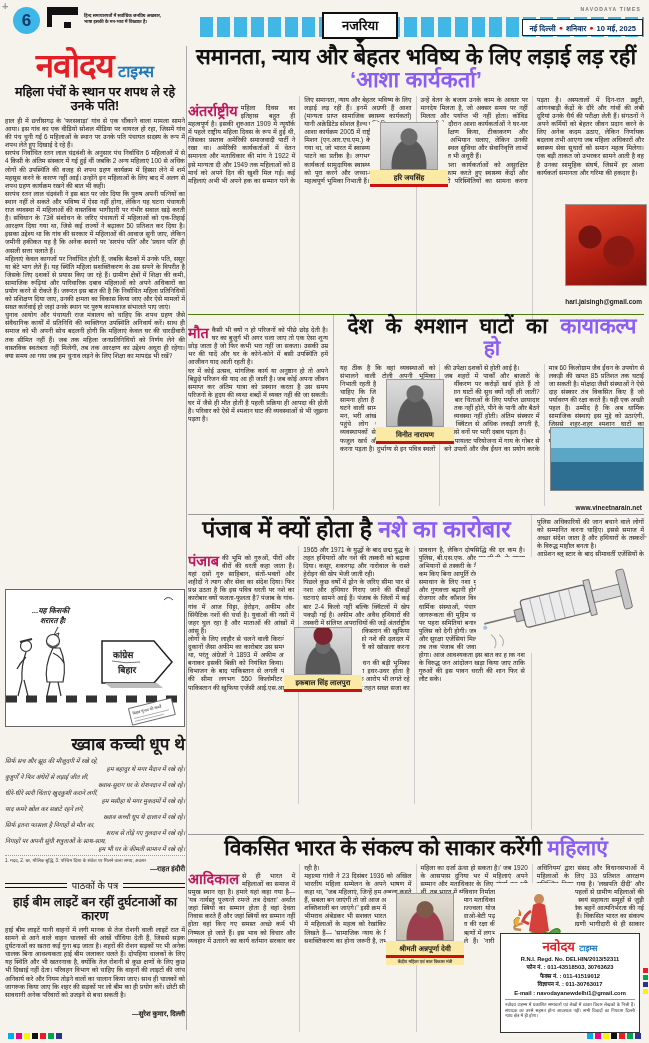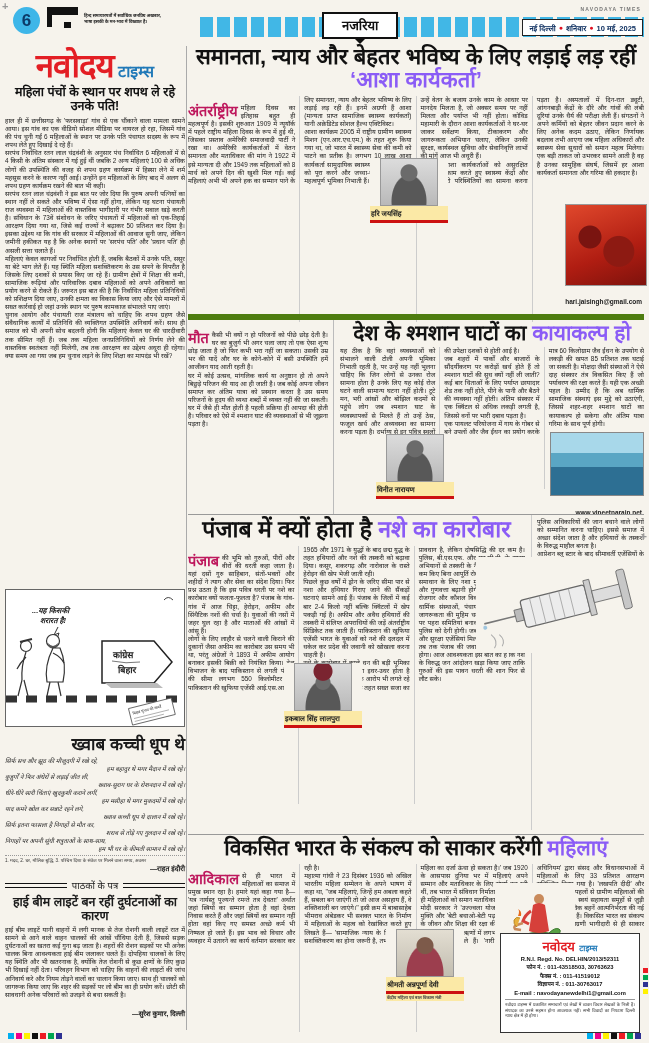--- a/index.html
+++ b/index.html
@@ -55,44 +55,44 @@
   
   .right-col{position:absolute;left:188px;top:46px;width:456px;height:992px;}
   .lead-red{color:#be185d;font-weight:900;font-size:14.5px;line-height:1.05;float:left;margin:0 3px 0 0;}
   .headline{font-weight:900;text-align:center;line-height:1.04;color:#111;}
   .headline .red{color:#8b5cf6;}
   .cols{column-gap:9px;column-rule:1px solid #ccc;overflow:hidden;}
 
   .a1{position:absolute;left:0;top:0;width:456px;height:266px;}
   .a1 .headline{font-size:22px;}
   .a1-body{margin-top:4px;height:226px;column-count:4;}
-  .byline-card{position:absolute;width:78px;background:#f6f3ec;margin-top:36px;}
+  .byline-card{position:absolute;width:78px;text-align:center;background:#f6f3ec;}
   .byline-photo{width:56px;height:46px;margin:0 auto;border:1px solid #999;
      background:radial-gradient(circle at 50% 30%,#6b6b6b 8px,transparent 9px),
                 radial-gradient(ellipse at 50% 92%,#585858 17px 12px,transparent 18px),
                 linear-gradient(#dcdcdc,#b9b9b9);}
   .byline-photo.turban{background:radial-gradient(circle at 50% 16%,#7a2430 9px,transparent 10px),
                 radial-gradient(circle at 50% 40%,#6b6b6b 7px,transparent 8px),
                 radial-gradient(ellipse at 50% 95%,#585858 17px 12px,transparent 18px),
                 linear-gradient(#dcdcdc,#b9b9b9);}
   .byline-photo.woman{background:radial-gradient(circle at 50% 34%,#7d5a4a 8px,transparent 9px),
                 radial-gradient(ellipse at 50% 95%,#9c3e4e 18px 13px,transparent 19px),
                 linear-gradient(#e3ded2,#c2bdb0);}
   .byline-name{background:#fbe9a6;border-bottom:3px solid #cc1111;font-weight:900;font-size:7.2px;padding:2px 1px;}
   .byline-sub{font-size:4.4px;font-weight:bold;color:#444;background:#fbe9a6;padding:0 1px 1px;}
   .a1-illus{position:absolute;left:377px;top:158px;width:80px;height:80px;border:1px solid #999;
      background:radial-gradient(circle at 30% 40%,#7a1410 11px,transparent 12px),
                 radial-gradient(circle at 66% 58%,#8d1a12 15px,transparent 16px),
                 linear-gradient(160deg,#e0482c,#b01d12 60%,#7e120c);}
   .email-line{position:absolute;right:2px;top:252px;font-size:6.5px;font-weight:bold;background:#f6f3ec;padding-left:4px;}
 
-  .a2{position:absolute;left:0;top:268px;width:456px;height:198px;border-top:6px solid #4d7c0f;display:flex;}
+  .a2{position:absolute;left:0;top:268px;width:456px;height:198px;border-top:1px solid #4d7c0f;display:flex;}
   .a2-left{width:140px;border-right:1px solid #bbb;padding:3px 5px 0 0;height:192px;overflow:hidden;}
   .a2-right{flex:1;padding:2px 0 0 6px;position:relative;}
-  .a2 .headline{font-size:21px;}
+  .a2 .headline{font-size:21px;font-family:Liberation Mono, monospace;}
   .a2-body{margin-top:3px;height:142px;column-count:3;}
   .ghat-photo{position:absolute;right:0;top:112px;width:92px;height:62px;border:1px solid #888;
      background:linear-gradient(#a8d8ea 0 32%,#5aa6c4 32% 55%,#2d6f93 55% 100%),
                 repeating-linear-gradient(180deg,transparent 0 6px,#ffffff55 6px 8px);}
   .site-line{position:absolute;right:2px;bottom:2px;font-size:6.5px;font-weight:bold;background:#f6f3ec;padding-left:4px;}
 
   .a3{position:absolute;left:0;top:468px;width:456px;height:318px;border-top:1px solid #999;display:flex;}
   .a3-main{width:340px;position:relative;padding-top:3px;}
   .a3-side{width:108px;margin-left:6px;border-left:1px solid #ccc;padding:3px 0 0 5px;height:312px;overflow:hidden;}
   .a3 .headline{font-size:23px;}
@@ -254,21 +254,21 @@
         <span class="lead-red">मौत</span><span>कैसी भी क्यों न हो परिजनों को पीछे छोड़ देती है। घर का बुजुर्ग भी अगर चला जाए तो एक ऐसा शून्य छोड़ जाता है जो फिर कभी भरा नहीं जा सकता। उसकी उम्र भर की यादें और घर के कोने-कोने में बसी उपस्थिति हमें आजीवन याद आती रहती है।
 घर में कोई उत्सव, मांगलिक कार्य या अनुष्ठान हो तो अपने बिछुड़े परिजन की याद आ ही जाती है। जब कोई अपना जीवन समाप्त कर अंतिम यात्रा को प्रस्थान करता है उस समय परिजनों के हृदय की व्यथा शब्दों में व्यक्त नहीं की जा सकती। घर में जैसे ही मौत होती है पहली प्रक्रिया ही आपदा की होती है। परिवार को ऐसे में श्मशान घाट की व्यवस्थाओं से भी जूझना पड़ता है।</span>
       </div>
       <div class="a2-right">
         <div class="headline">
           <span>देश के श्मशान घाटों का </span><span class="red">कायाकल्प हो</span>
         </div>
         <div class="a2-body cols bodytext">यह ठीक है कि वहां व्यवस्थाओं को संभालने वाली टोली अपनी भूमिका निभाती रहती है, पर उन्हें यह नहीं भूलना चाहिए कि जिन लोगों से उनका रोज सामना होता है उनके लिए यह कोई रोज घटने वाली सामान्य घटना नहीं होती। टूटे मन, भरी आंखों और बोझिल कदमों से पहुंचे लोग जब श्मशान घाट के व्यवस्थापकों से मिलते हैं तो उन्हें ठेस, फजूल खर्च और अव्यवस्था का सामना करना पड़ता है। दुर्भाग्य से इन पवित्र स्थलों की उपेक्षा दशकों से होती आई है।
 जब शहरों में पार्कों और बाजारों के सौंदर्यीकरण पर करोड़ों खर्च होते हैं तो श्मशान घाटों की सुध क्यों नहीं ली जाती? कई बार चिताओं के लिए पर्याप्त छायादार शेड तक नहीं होते, पीने के पानी और बैठने की व्यवस्था नहीं होती। अंतिम संस्कार में एक क्विंटल से अधिक लकड़ी लगती है, जिससे वनों पर भारी दबाव पड़ता है।
 एक पायलट परियोजना में गाय के गोबर से बने उपलों और जैव ईंधन का प्रयोग करके मात्र 60 किलोग्राम जैव ईंधन के उपयोग से लकड़ी की खपत 85 प्रतिशत तक घटाई जा सकती है। मोक्षदा जैसी संस्थाओं ने ऐसे दाह संस्कार तंत्र विकसित किए हैं जो पर्यावरण की रक्षा करते हैं। यही एक अच्छी पहल है। उम्मीद है कि अब धार्मिक सामाजिक संस्थाएं इस मुद्दे को उठाएंगी, जिससे शहर-शहर श्मशान घाटों का कायाकल्प हो सकेगा और अंतिम यात्रा गरिमा के साथ पूर्ण होगी।</div>
-        <div class="byline-card" style="left:42px;top:78px;">
+        <div class="byline-card" style="left:42px;top:64px;">
           <div class="byline-photo"></div>
           <div class="byline-name">विनीत नारायण</div>
         </div>
         <div class="ghat-photo"></div>
         <div class="site-line">www.vineetnarain.net</div>
       </div>
     </div>
 
     <div class="a3">
       <div class="a3-main">

